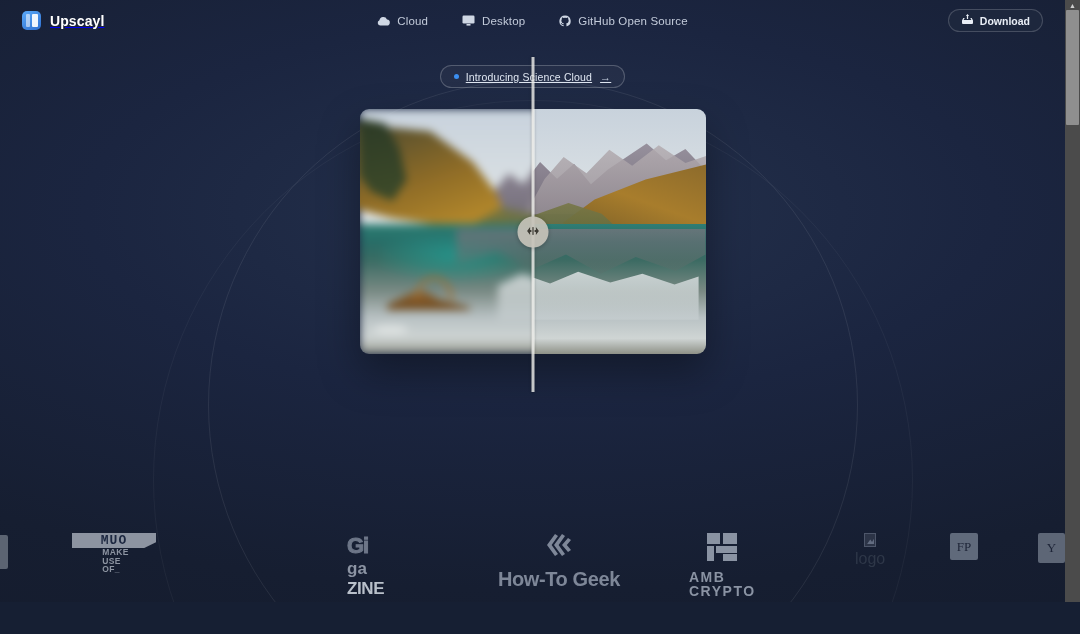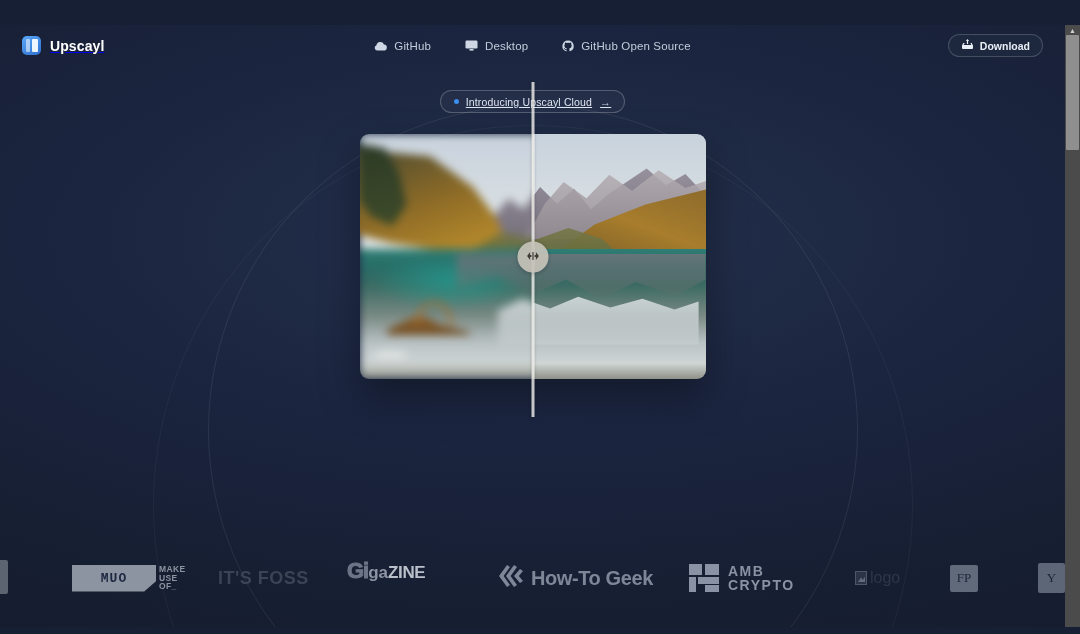--- a/index.html
+++ b/index.html
@@ -6,21 +6,20 @@
   * { box-sizing: border-box; margin: 0; padding: 0; }
   html, body {
     width: 1080px; height: 634px; overflow: hidden;
     font-family: "Liberation Sans", sans-serif;
     background: #161f33;
   }
   .viewport {
     position: relative; width: 1080px; height: 602px; overflow: hidden;
     background:
       radial-gradient(120% 90% at 50% 35%, #24314c 0%, #1b2540 35%, #161e31 70%, #141b2c 100%);
-    margin-top: 25px;
   }
   
   .page { position: absolute; left: 0; top: 0; width: 1065px; height: 634px; overflow: hidden; }
 
   
   .arc {
     position: absolute; left: 50%; top: 80px; width: 650px; height: 650px;
     transform: translateX(-50%);
     border-radius: 50%;
     border: 1px solid rgba(255,255,255,0.08);
@@ -212,21 +211,21 @@
   }
 
   
   .seen-label {
     position:absolute; left:0; right:0; top:514px; text-align:center;
     color:#8894a8; font-size:9.5px; font-weight:700; letter-spacing:1.2px;
   }
   .logos {
     position:absolute; left:0; right:0; top:533px; height:40px;
   }
-  .logo { position:absolute; top:0; height:40px; display:flex; align-items:center; }
+  .logo { position:absolute; top:0; height:40px; display:flex; align-items:center;flex-direction:column; }
 
   .edge-box {
     position:absolute; left:-10px; top:2px; width:18px; height:34px;
     background:#5c6472; border-radius:2px;
   }
 
   
   .muo { left:72px; }
   .muo-badge {
     width:84px; height:27px; background:#8d94a1;
@@ -313,21 +312,21 @@
         <span class="brand-name">Upscayl</span>
       </a>
 
       <div class="nav-center">
         <a class="nav-link" href="#">
           <span>
             <svg width="13" height="10" viewBox="0 0 13 10">
                 <path fill="#cfd7e4" d="M3.4 9.5h6.2a3 3 0 0 0 .4-6 4 4 0 0 0-7.6.8A2.7 2.7 0 0 0 3.4 9.5z"></path>
               </svg>
           </span>
-          <span>GitHub</span>
+          <span>Cloud</span>
         </a>
         <a class="nav-link" href="#">
           <span>
             <svg width="13" height="11" viewBox="0 0 13 11">
                 <rect x="0.5" y="0.5" width="12" height="8" rx="1.2" fill="#cfd7e4"></rect>
                 <rect x="4.5" y="9" width="4" height="1.6" fill="#cfd7e4"></rect>
               </svg>
           </span>
           <span>Desktop</span>
         </a>
@@ -349,21 +348,21 @@
             </svg>
         </span>
         <span>Download</span>
       </button>
     </div>
 
     <div class="hero">
 
       <a class="pill" href="#">
         <span class="pill-dot"></span>
-        <span>Introducing Upscayl Cloud</span>
+        <span>Introducing Science Cloud</span>
         <span class="pill-arrow">→</span>
       </a>
 
 
 
       
       <div class="compare-wrap">
         <div class="compare-card">
 
           <div class="half-before">
@@ -427,21 +426,20 @@
         <span class="muo-badge">
           <span>MUO</span>
         </span>
         <span class="muo-text">
           <div>MAKE</div>
           <div>USE</div>
           <div>OF_</div>
         </span>
       </div>
 
-      <div class="logo foss">IT'S FOSS</div>
 
       <div class="logo giga">
         <span class="g1">Gi</span>
           <span class="g2">ga</span>
           <span class="g3">ZINE</span>
       </div>
 
       <div class="logo htg">
         <span>
           <svg width="26" height="24" viewBox="0 0 26 24">

